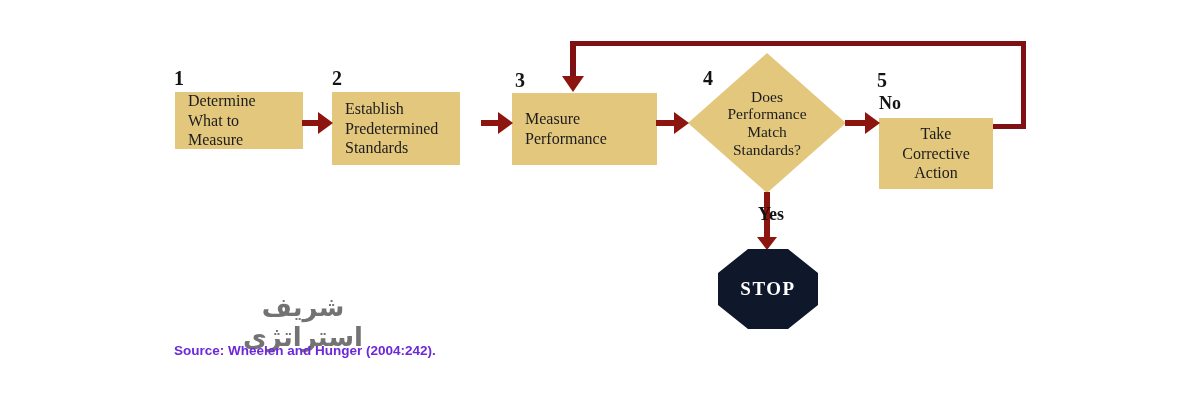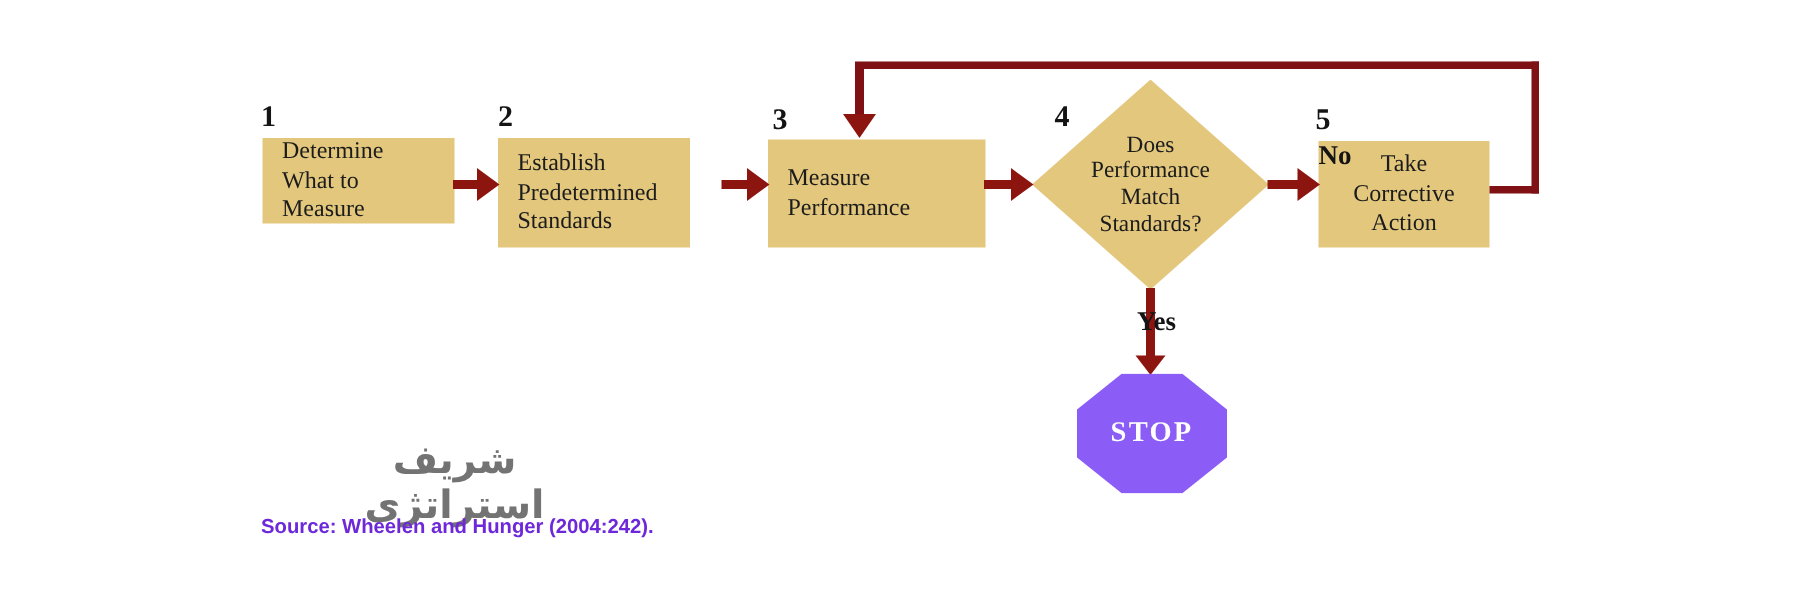--- a/index.html
+++ b/index.html
@@ -16,21 +16,21 @@
     position:absolute;
     background:#e2c77d;
     color:#1c1c1c;
     font-size:16px;
     line-height:1.24;
     white-space:pre-line;
     display:flex;
     align-items:center;
   }
   .pbox.left-text   { justify-content:flex-start; text-align:left; padding-left:13px; box-sizing:border-box; }
-  .pbox.center-text { justify-content:center; text-align:center; }
+  .pbox.center-text { justify-content:center; text-align:center;margin-top:24px; }
 
   #box1 { left:175px; top:92px;  width:128px; height:57px; }
   #box2 { left:332px; top:92px;  width:128px; height:73px; }
   #box3 { left:512px; top:93px;  width:145px; height:72px; }
   #box5 { left:879px; top:94px;  width:114px; height:71px; }
 
   
   #diamond {
     position:absolute;
     left:688px; top:53px; width:158px; height:140px;
@@ -41,21 +41,21 @@
     color:#1c1c1c;
     font-size:15.5px;
     line-height:1.14;
     white-space:pre-line;
   }
 
   
   #stop-sign {
     position:absolute;
     left:718px; top:249px; width:100px; height:80px;
-    background:#8b5cf6;
+    background:#0f172a;
     clip-path:polygon(30% 0%, 70% 0%, 100% 30%, 100% 70%, 70% 100%, 30% 100%, 0% 70%, 0% 30%);
     display:flex; align-items:center; justify-content:center;
     color:#ffffff;
     font-size:19px;
     font-weight:bold;
     letter-spacing:1.5px;
   }
 
   
   .stepnum {

